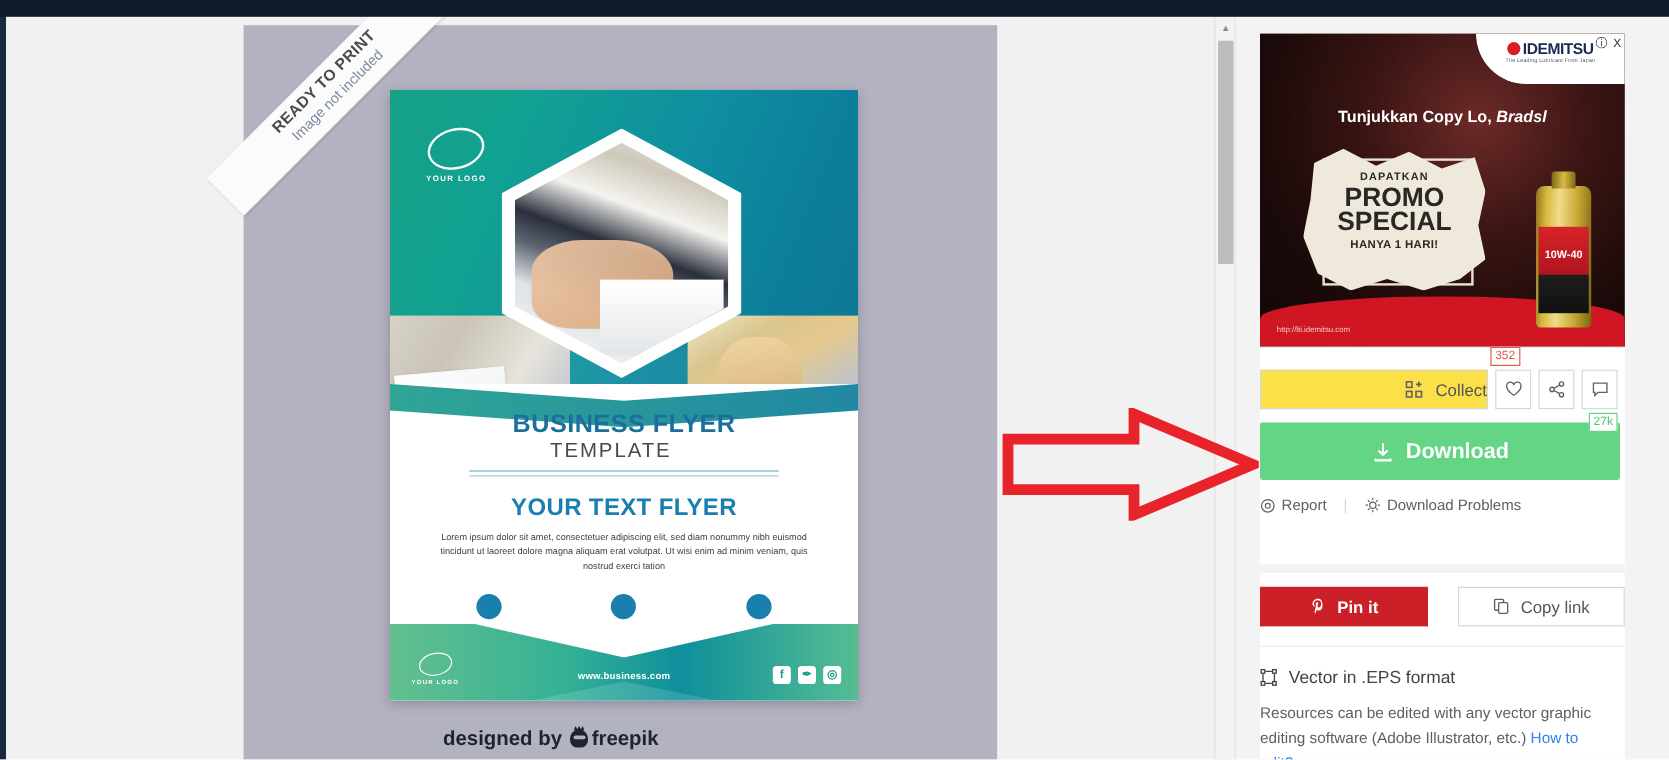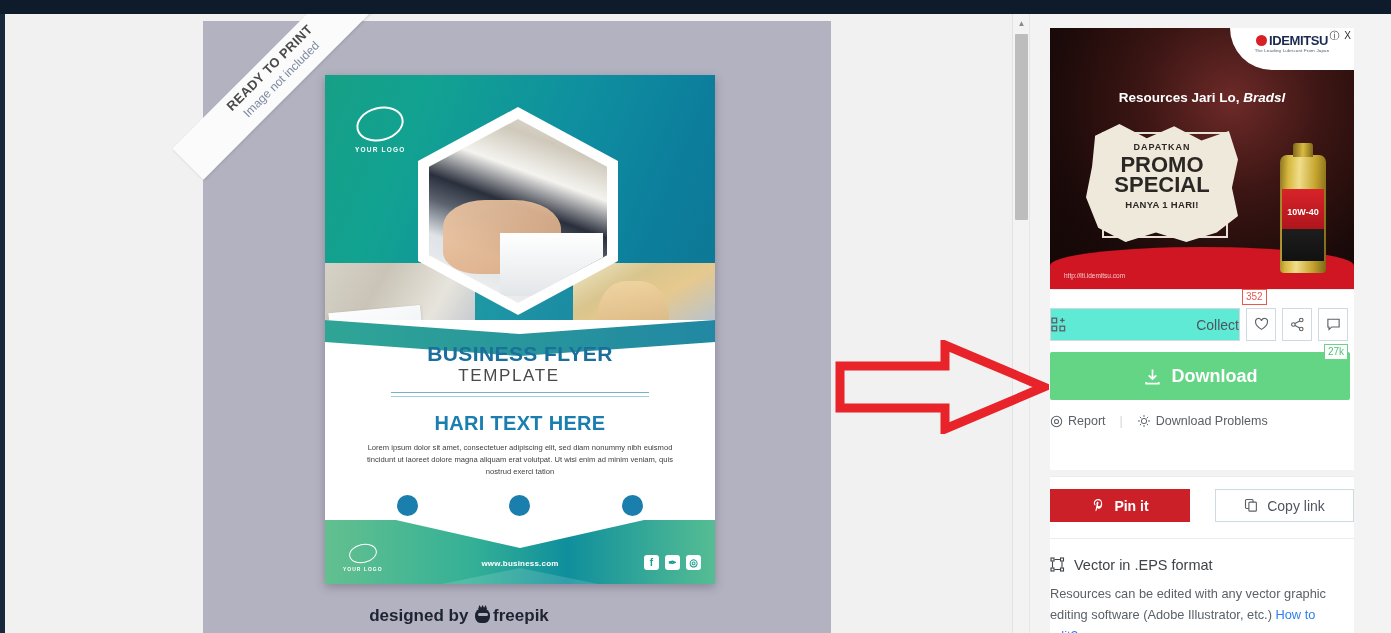--- a/index.html
+++ b/index.html
@@ -329,22 +329,22 @@
     color:#fff; font-size:9px; font-weight:bold; text-align:center; padding-top:18px;
     box-sizing:border-box;
   }
 
   .sb-section {
     position:absolute; left:20px; width:304px; background:#fff;
   }
   #actions-panel { top:275px; height:180px; border-top:1px solid #ededed; }
   .btn-row { position:absolute; left:0; top:18px; display:flex; gap:6px; }
   #collect-btn {
-    width:190px; height:33px; border:1px solid #cfd9e0; background:#5eead4;
-    display:flex; align-items:center; justify-content:space-between; gap:9px;
+    width:190px; height:33px; border:1px solid #cfd9e0; background:#fde047;
+    display:flex; align-items:center; justify-content:flex-end; gap:9px;
     font-size:14px; color:#4f5660; cursor:pointer; box-sizing:border-box;
   }
   .sq-btn {
     width:30px; height:33px; border:1px solid #cfd9e0; background:#fff;
     display:flex; align-items:center; justify-content:center; cursor:pointer;
     box-sizing:border-box; position:relative;
   }
   #like-badge {
     position:absolute; left:192px; top:-1px;
     border:1px solid #e8584f; color:#e8584f; background:#fff;
@@ -426,21 +426,21 @@
           <div class="hex-contract-word">CONTRACT</div>
         </div>
       </div>
 
       <div class="flyer-mid">
         <div class="mid-chevron"></div>
         <div class="flyer-title">BUSINESS FLYER</div>
         <div class="flyer-subtitle">TEMPLATE</div>
         <div class="flyer-rule"></div>
         <div class="flyer-rule two"></div>
-        <div class="flyer-head2">HARI TEXT HERE</div>
+        <div class="flyer-head2">YOUR TEXT FLYER</div>
         <div class="flyer-body">Lorem ipsum dolor sit amet, consectetuer adipiscing elit, sed diam nonummy nibh euismod tincidunt ut laoreet dolore magna aliquam erat volutpat. Ut wisi enim ad minim veniam, quis nostrud exerci tation</div>
 
         <div class="dots-row">
           <div class="dot"></div>
           <div class="dot"></div>
           <div class="dot"></div>
         </div>
 
         <div class="cols-row">
           <div class="col-text">Lorem ipsum dolor sit amet, consectetuer adipiscing</div>
@@ -485,21 +485,21 @@
   <div id="ad-panel">
     <div id="ad-brand">
       <div class="bn">
         <span class="dot"></span><span>IDEMITSU</span>
       </div>
       <div class="bs">The Leading Lubricant From Japan</div>
     </div>
     <div id="ad-close">ⓘ X</div>
 
     <div id="ad-head">
-      <span>Resources Jari Lo, </span><i>Bradsl</i>
+      <span>Tunjukkan Copy Lo, </span><i>Bradsl</i>
     </div>
 
     <div id="ad-box"></div>
     <div id="ad-splash">
       <div class="l1">DAPATKAN</div>
       <div class="l2">PROMO</div>
       <div class="l3">SPECIAL</div>
       <div class="l4">HANYA 1 HARI!</div>
     </div>
 

